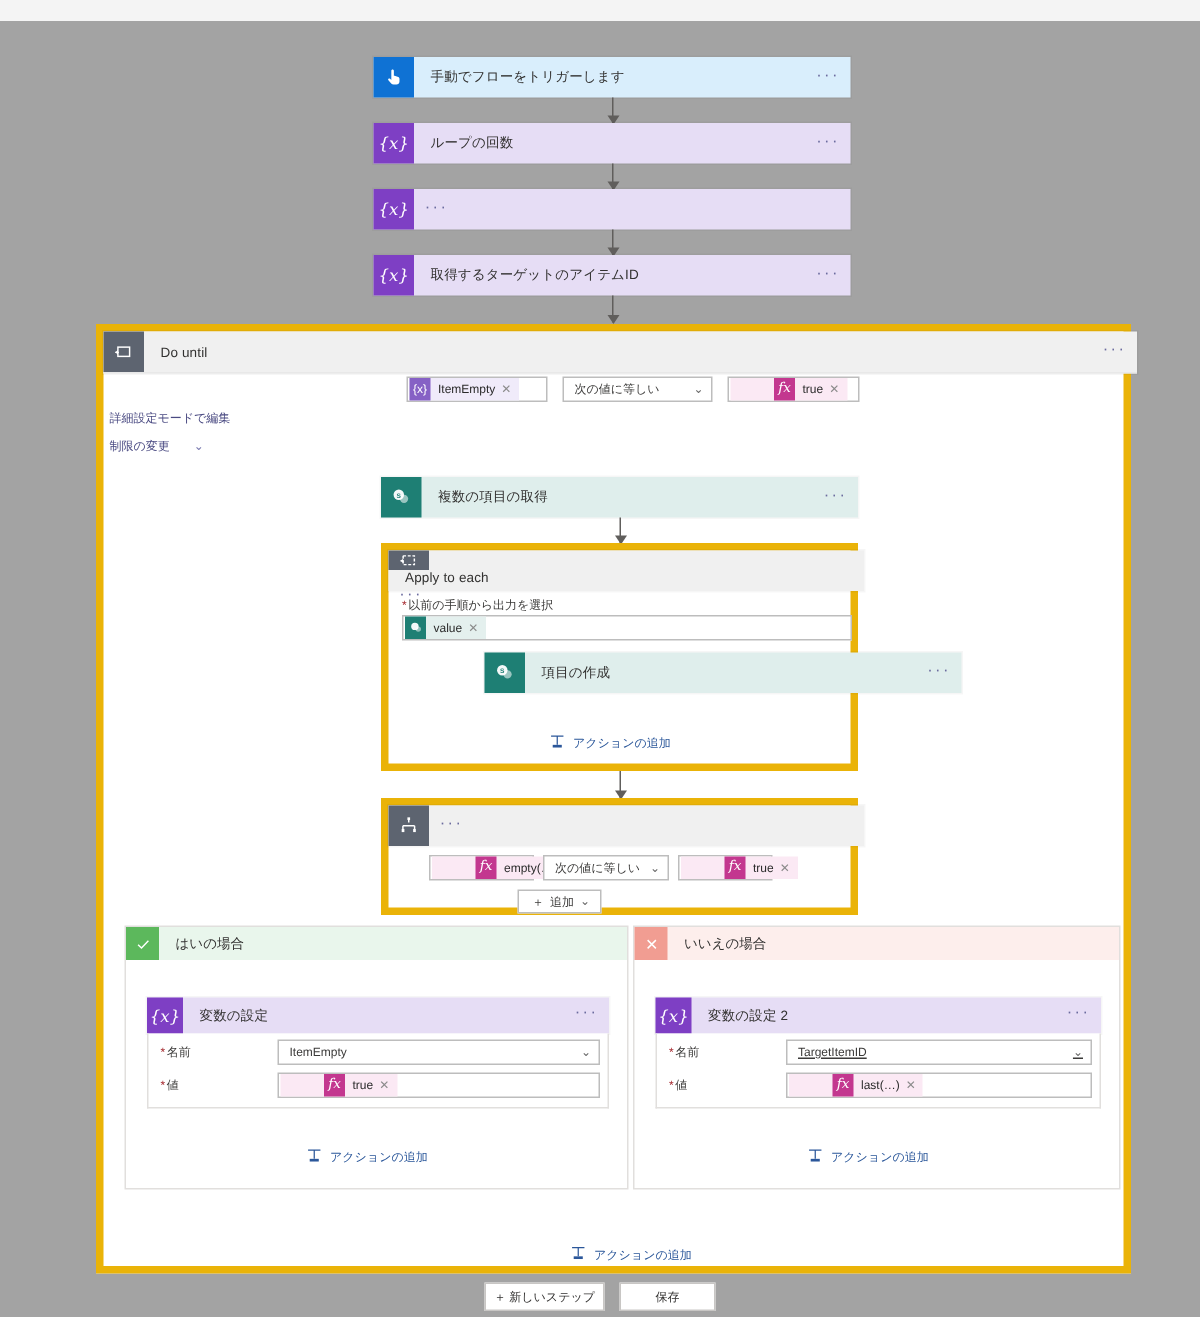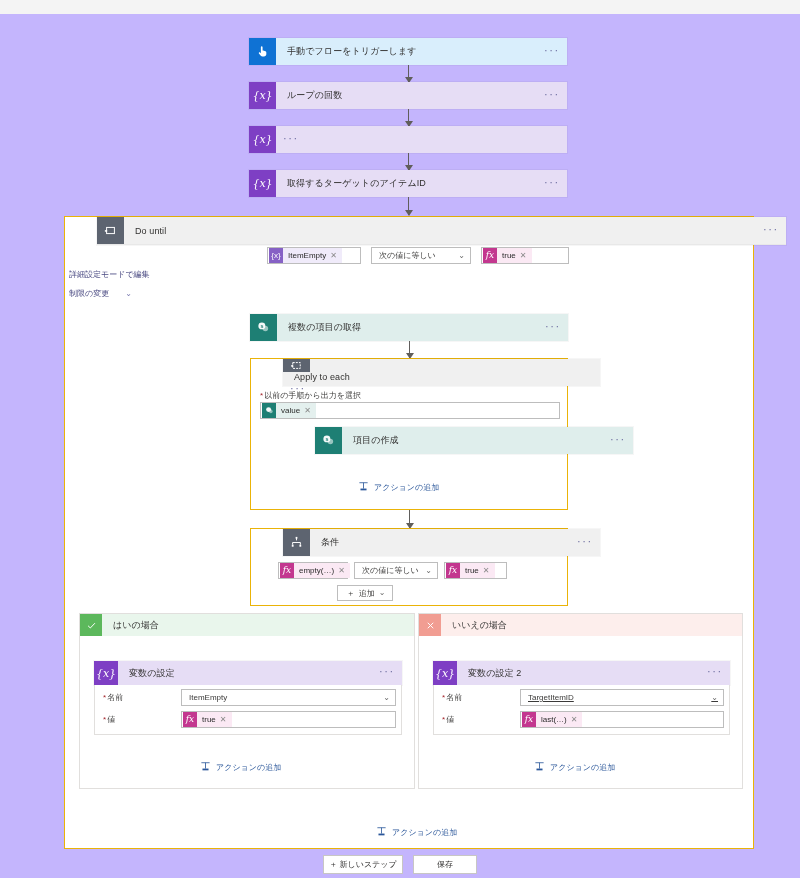--- a/index.html
+++ b/index.html
@@ -14,21 +14,21 @@
     font-size: 9px;
     color: #333333;
     position: relative;
     overflow: hidden;
   }
   .page {
     position: absolute;
     left: 0; top: 14px;
     width: 800px;
     height: 864px;
-    background: #c4b5fd;
+    background: #a3a3a3;
   }
 
   
   .card {
     display: flex;
     align-items: stretch;
     height: 27px;
     box-shadow: 0 0 0 1px rgba(0,0,0,0.035);
   }
   .card .ic {
@@ -91,23 +91,22 @@
     bottom: -1px;
     border-left: 4px solid transparent;
     border-right: 4px solid transparent;
     border-top: 6px solid #605e5c;
   }
 
   
   .scope {
     position: absolute;
     background: #ffffff;
-    border: 1px solid #eab308;
+    border: 5px solid #eab308;
     box-sizing: border-box;
-    padding-left: 32px;
   }
 
   
   .fieldrow { display: flex; align-items: center; }
   .tokenbox {
     height: 17px;
     background: #fff;
     border: 1px solid #bdbdbd;
     display: flex;
     align-items: center;
@@ -127,20 +126,21 @@
     align-items: center;
     justify-content: center;
     color: #fff;
     font-size: 8px;
     line-height: 1;
   }
   .token .tic.fx {
     font-family: "DejaVu Serif", serif;
     font-style: italic;
     font-size: 9px;
+    margin-left: 29px;
   }
   .token .tlbl {
     padding: 0 4px 0 5px;
     font-size: 8px;
     color: #2b2b2b;
     white-space: nowrap;
   }
   .token .tx {
     font-size: 8px;
     color: #8a8a8a;
@@ -398,21 +398,20 @@
     <div class="scope" style="left:185px; top:311px; width:318px; height:78px;">
       <div class="card card-grey" style="width:317px;">
         <div class="ic ic-grey">
           <svg width="13" height="13" viewBox="0 0 16 16">
             <path d="M8 2.2 V5.4 M3.2 8 H12.8 M3.2 8 V10.6 M12.8 8 V10.6" stroke="#ffffff" stroke-width="1.2" fill="none"></path>
             <rect x="2.2" y="10.6" width="2.2" height="2.6" fill="#ffffff"></rect>
             <rect x="11.6" y="10.6" width="2.2" height="2.6" fill="#ffffff"></rect>
             <rect x="6.9" y="1.1" width="2.2" height="2.2" fill="#ffffff"></rect>
           </svg>
         </div>
-        <div class="ttl">条件</div>
         <div class="dots">···</div>
       </div>
 
       <div class="fieldrow" style="position:absolute; left:27px; top:33px;">
         <div class="tokenbox" style="width:70px;">
           <span class="token tok-fx">
             <span class="tic fx">fx</span>
             <span class="tlbl">empty(…)</span>
             <span class="tx">✕</span>
           </span>

